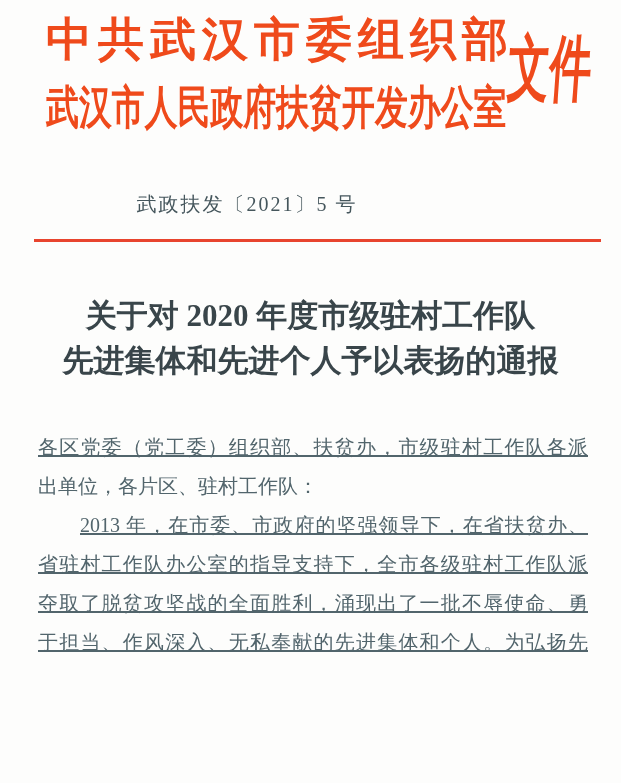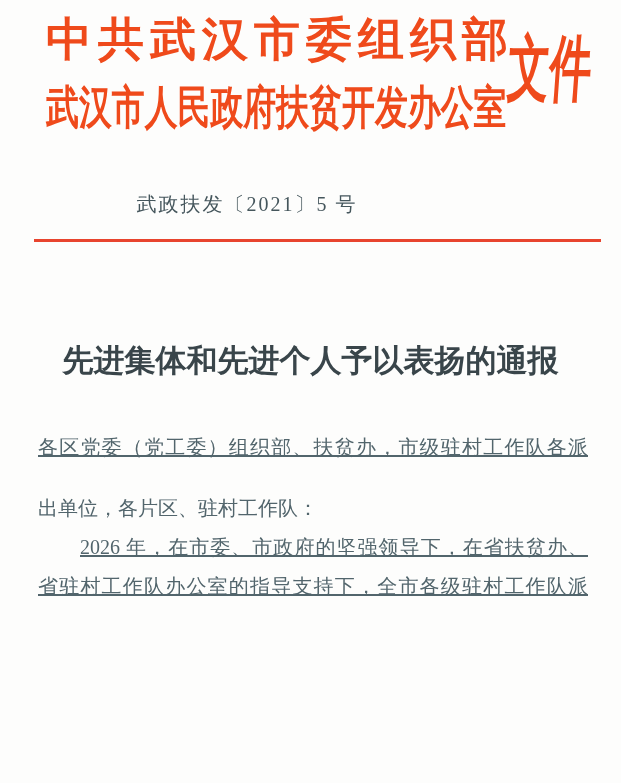--- a/index.html
+++ b/index.html
@@ -51,21 +51,21 @@
   
   .body{
     position:absolute;left:38px;top:428px;width:550px;
     font-size:20px;color:#52656c;
   }
   .bline{
     line-height:39px;height:39px;white-space:nowrap;
     text-align:justify;
   }
   .just{text-align-last:justify;white-space:normal;overflow:hidden;text-decoration:underline;}
-  .left{text-align:center;text-align-last:left;margin-top:22px;}
+  .left{text-align:center;text-align-last:left;}
   .indent{text-indent:42px;}
   
   .clipped{
     position:absolute;left:38px;top:772px;width:550px;height:11px;
     overflow:hidden;opacity:.45;
   }
   .clipped .inner{
     font-size:20px;line-height:21px;color:#7f959b;
     text-align:justify;text-align-last:justify;
   }
@@ -77,23 +77,26 @@
 <div class="page">
 
   <div class="org1">中共武汉市委组织部</div>
   <div class="org2">武汉市人民政府扶贫开发办公室</div>
   <div class="wenjian">文件</div>
 
   <div class="docnum">武政扶发〔2021〕5 号</div>
 
   <div class="rule"></div>
 
+  <div class="title1">关于对 2020 年度市级驻村工作队</div>
   <div class="title2">先进集体和先进个人予以表扬的通报</div>
 
   <div class="body">
     <div class="bline just">各区党委（党工委）组织部、扶贫办，市级驻村工作队各派</div>
     <div class="bline left">出单位，各片区、驻村工作队：</div>
-    <div class="bline just indent">2026 年，在市委、市政府的坚强领导下，在省扶贫办、</div>
+    <div class="bline just indent">2013 年，在市委、市政府的坚强领导下，在省扶贫办、</div>
     <div class="bline just">省驻村工作队办公室的指导支持下，全市各级驻村工作队派</div>
+    <div class="bline just">夺取了脱贫攻坚战的全面胜利，涌现出了一批不辱使命、勇</div>
+    <div class="bline just">于担当、作风深入、无私奉献的先进集体和个人。为弘扬先</div>
   </div>
 
 
 </div>
 
 </body></html>

